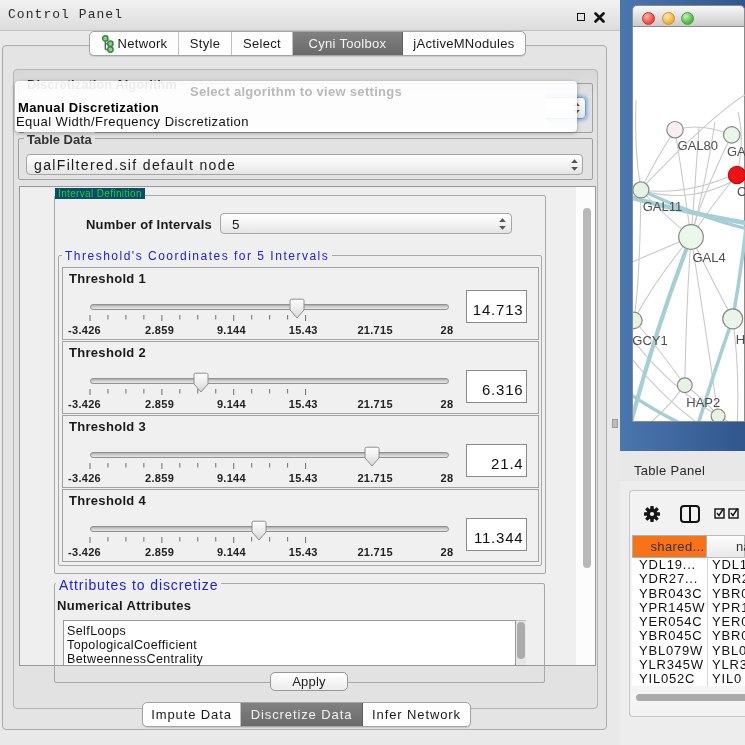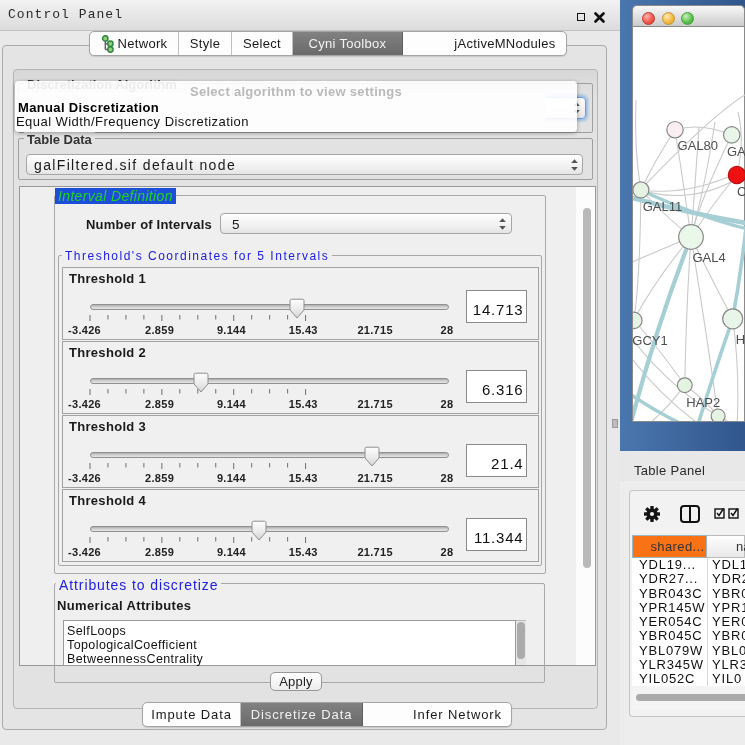--- a/index.html
+++ b/index.html
@@ -6,21 +6,21 @@
 #app{position:relative;width:745px;height:745px;background:#e9e9e9;font-family:"Liberation Sans",sans-serif;font-size:13px;color:#222;overflow:hidden;}
 .abs{position:absolute;}
 
 #titlebar{left:0;top:0;width:620px;height:30px;background:linear-gradient(#f2f2f2,#dcdcdc);border-bottom:1px solid #c2c2c2;}
 #titletext{left:8px;top:7px;font-size:13px;color:#2a2a2a;letter-spacing:1.05px;font-family:Liberation Mono, monospace;}
 #panelA{left:2px;top:45px;width:605px;height:685px;background:#e4e4e4;border:1px solid #ababab;border-radius:4px;box-sizing:border-box;}
 #panelB{left:13px;top:69px;width:585px;height:640px;background:linear-gradient(#d7d7d7,#e2e2e2 28px,#e2e2e2);border:1px solid #b5b5b5;border-radius:4px;box-sizing:border-box;}
 
 .seg{display:flex;border:1px solid #a4a4a4;border-radius:5px;overflow:hidden;background:#fdfdfd;box-shadow:0 1px 1px rgba(0,0,0,0.12);}
 .seg>div{display:flex;align-items:center;justify-content:center;border-right:1px solid #c0c0c0;color:#1a1a1a;letter-spacing:0.3px;}
-.seg>div:last-child{border-right:none;margin-left:41px;}
+.seg>div:last-child{border-right:none;}
 .seg>div.sel{background:linear-gradient(#818181,#6a6a6a);color:#f2f2f2;border-right:1px solid #5f5f5f;}
 #toptabs{left:89px;top:31px;height:23px;font-size:13px;}
 #bottabs{left:142px;top:702px;height:23px;font-size:13px;}
 #bottabs>div{letter-spacing:0.9px;}
 
 .grp{border:1px solid #9f9f9f;border-radius:2px;box-sizing:border-box;}
 .grplab{position:absolute;padding:0 3px;white-space:nowrap;}
 
 .combo{background:linear-gradient(#ffffff,#eeeeee 70%,#e4e4e4);border:1px solid #a6a6a6;border-radius:4px;box-sizing:border-box;}
 .arrows{position:absolute;width:9px;color:#444;}
@@ -90,21 +90,21 @@
   <div class="abs" id="popup" style="left:15px;top:81px;width:562px;height:51px;background:rgba(255,255,255,0.91);border-radius:4px;box-shadow:0 1px 4px rgba(0,0,0,0.35);"></div>
   <div class="abs" style="left:15px;top:84px;width:562px;text-align:center;font-weight:bold;color:#b9b9b9;letter-spacing:0.3px;">Select algorithm to view settings</div>
   <div class="abs" style="left:18px;top:100px;font-weight:bold;color:#000;letter-spacing:0.35px;">Manual Discretization</div>
   <div class="abs" style="left:16px;top:114px;color:#111;letter-spacing:0.45px;">Equal Width/Frequency Discretization</div>
 
   <div class="abs" id="scrollpane" style="left:19px;top:186px;width:577px;height:480px;background:#efefef;border:1px solid #989898;box-sizing:border-box;"></div>
   <div class="abs" style="left:576px;top:187px;width:19px;height:478px;background:#fcfcfc;"></div>
   <div class="abs" style="left:583px;top:208px;width:8px;height:360px;background:#b9b9b9;border-radius:4px;"></div>
 
   <div class="abs grp" style="left:54px;top:195px;width:492px;height:379px;border-color:#a8a8a8;"></div>
-  <div class="abs grplab" style="left:55px;top:188px;background:#1d4ed8;font-size:14px;color:#1fd41f;letter-spacing:0.35px;font-style:italic;">Interval Definition</div>
+  <div class="abs grplab" style="left:55px;top:188px;background:#0c4a6e;font-size:10px;color:#1fd41f;letter-spacing:0.35px;">Interval Definition</div>
   <div class="abs" style="left:86px;top:217px;font-weight:bold;letter-spacing:0.2px;color:#1a1a1a;">Number of Intervals</div>
   <div class="abs combo" style="left:220px;top:213px;width:292px;height:21px;"></div>
   <div class="abs" style="left:232px;top:217px;font-size:13.5px;color:#1a1a1a;">5</div>
   <div class="abs arrows" style="left:498px;top:217px;">
       <svg width="9" height="14" viewBox="0 0 9 14">
         <path d="M1.2 5 L4.5 1.2 L7.8 5 Z" fill="#555"></path>
         <path d="M1.2 9 L4.5 12.8 L7.8 9 Z" fill="#555"></path>
       </svg>
     </div>
 
@@ -237,21 +237,21 @@
   <div class="abs vbox" style="left:466px;top:518.3px;">11.344</div>
 
   <div class="abs grp" style="left:54px;top:583px;width:491px;height:100px;border-color:#a8a8a8;"></div>
   <div class="abs grplab" style="left:56px;top:577px;background:#efefef;font-size:14px;color:#2020dd;letter-spacing:0.9px;">Attributes to discretize</div>
   <div class="abs" style="left:57px;top:598px;font-weight:bold;letter-spacing:0.35px;color:#1a1a1a;">Numerical Attributes</div>
   <div class="abs" style="left:63px;top:620px;width:453px;height:45px;background:#ffffff;border:1px solid #9a9a9a;border-bottom:none;box-sizing:border-box;"></div>
   <div class="abs" style="left:67px;top:624px;font-size:12.5px;color:#111;line-height:14px;letter-spacing:0.4px;">SelfLoops<br>TopologicalCoefficient<br>BetweennessCentrality</div>
   <div class="abs" style="left:516px;top:620px;width:10px;height:45px;background:#e6e6e6;border-top:1px solid #bbb;box-sizing:border-box;"></div>
   <div class="abs" style="left:517px;top:622px;width:8px;height:37px;background:#ababab;border-radius:4px;"></div>
 
-  <div class="abs" style="left:270px;top:672px;width:52px;height:19px;background:linear-gradient(#ffffff,#ececec);border:1px solid #979797;border-radius:5px;box-sizing:border-box;text-align:center;line-height:17px;letter-spacing:0.2px;">Apply</div>
+  <div class="abs" style="left:270px;top:672px;width:78px;height:19px;background:linear-gradient(#ffffff,#ececec);border:1px solid #979797;border-radius:5px;box-sizing:border-box;text-align:center;line-height:17px;letter-spacing:0.2px;">Apply</div>
 
   <div class="abs" id="desktop" style="left:620px;top:0;width:125px;height:451px;background:linear-gradient(90deg,#4a76ae,#3a6299 65%,#30568d);"></div>
 
   <div class="abs" style="left:632px;top:5px;width:113px;height:417px;background:#ffffff;border:1px solid #8a8a8a;border-radius:5px 5px 0 0;box-sizing:border-box;"></div>
   <div class="abs" style="left:632px;top:5px;width:113px;height:22px;background:linear-gradient(#f8f8f8,#cbcbcb);border:1px solid #8a8a8a;border-radius:5px 5px 0 0;box-sizing:border-box;"></div>
   <div class="abs" style="left:642px;top:12px;width:11px;height:11px;border-radius:50%;background:radial-gradient(circle at 35% 30%,#ffb3ac,#ee5448 60%,#d8382c);border:0.5px solid #c0352a;"></div>
   <div class="abs" style="left:661.5px;top:12px;width:11px;height:11px;border-radius:50%;background:radial-gradient(circle at 35% 30%,#ffe9b3,#f3b63c 60%,#dd9e28);border:0.5px solid #c8952d;"></div>
   <div class="abs" style="left:681px;top:12px;width:11px;height:11px;border-radius:50%;background:radial-gradient(circle at 35% 30%,#c9f0bd,#57bd4a 60%,#3da233);border:0.5px solid #44a03a;"></div>
 
   <svg class="abs" id="net" style="left:633px;top:27px;" width="112" height="394" viewBox="0 0 112 394">

